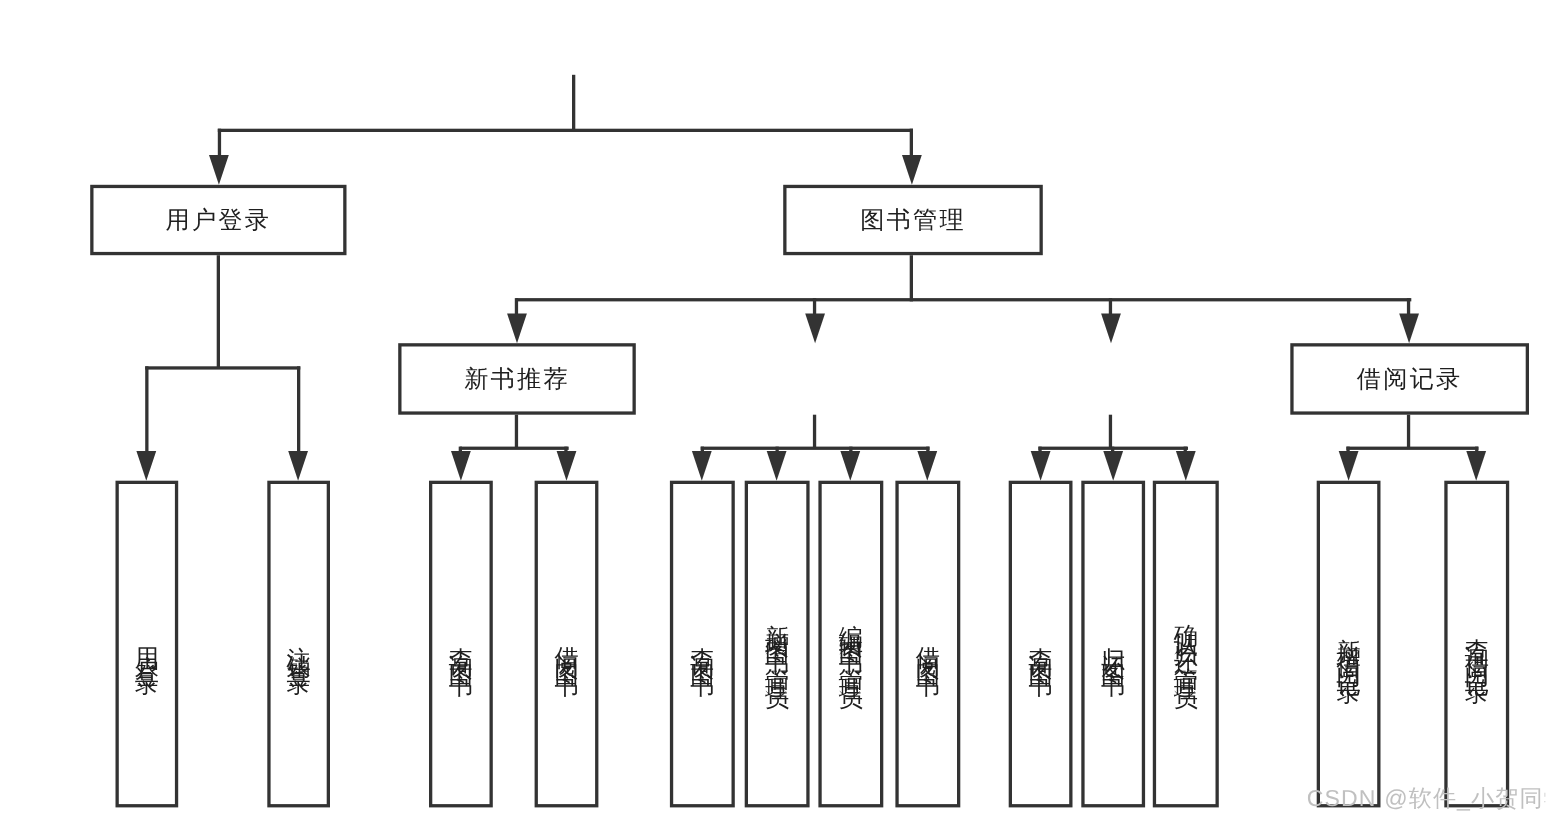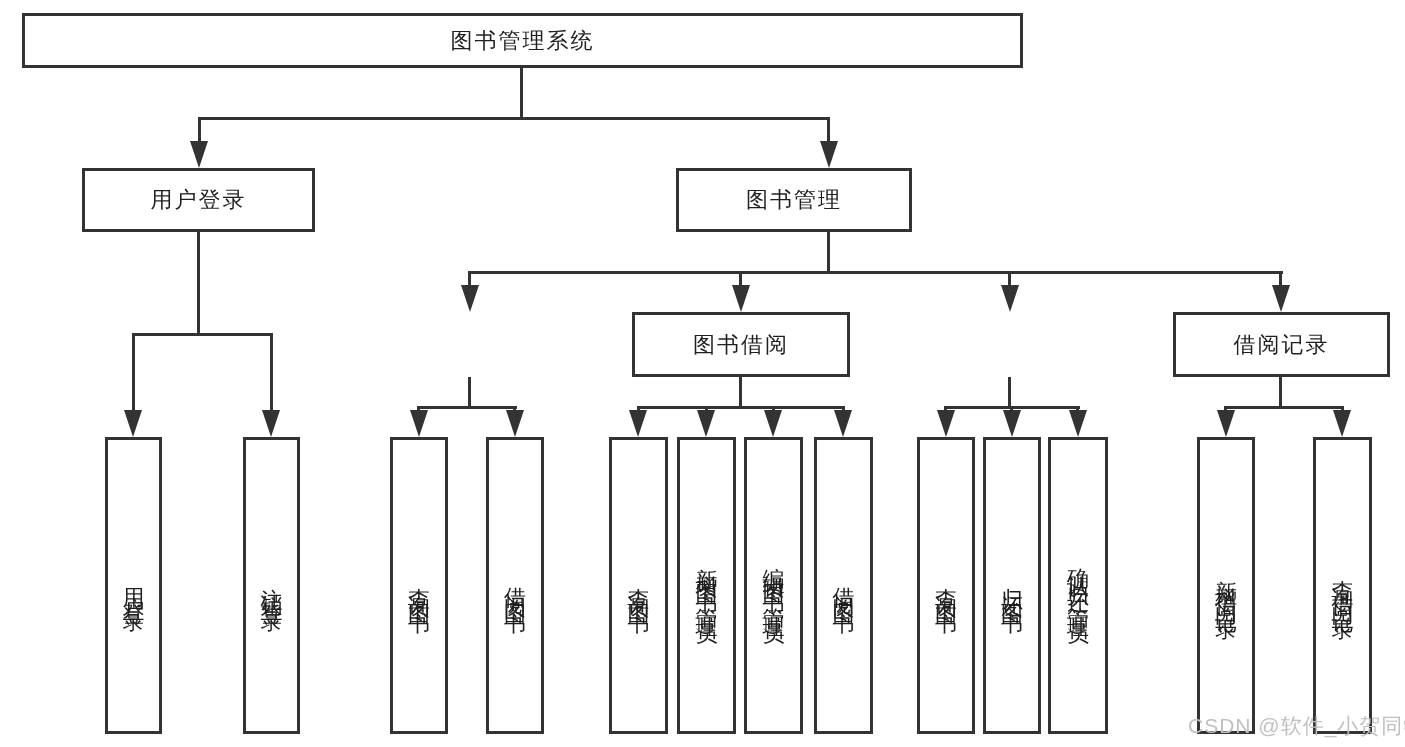--- a/index.html
+++ b/index.html
@@ -54,35 +54,32 @@
     color:var(--wm);
     letter-spacing:1px;
     white-space:nowrap;
   }
 </style>
 </head>
 <body>
 
 <div class="stage">
 
-  <div class="node" style="left:22px;top:13px;width:1001px;height:55px;">
-    <span>图书管理系统</span>
-  </div>
 
   <div class="vl" style="left:520px;top:68px;height:50px;"></div>
   <div class="hl" style="left:198px;top:117px;width:632px;"></div>
   <div class="vl" style="left:198px;top:117px;height:26px;"></div>
   <div class="arr" style="left:190px;top:141px;"></div>
   <div class="vl" style="left:827px;top:117px;height:26px;"></div>
   <div class="arr" style="left:820px;top:141px;"></div>
 
   <div class="node" style="left:82px;top:168px;width:233px;height:64px;">
     <span>用户登录</span>
   </div>
-  <div class="node" style="left:676px;top:168px;width:236px;height:64px;">
+  <div class="node" style="left:712px;top:168px;width:236px;height:64px;">
     <span>图书管理</span>
   </div>
 
   <div class="vl" style="left:197px;top:232px;height:103px;"></div>
   <div class="hl" style="left:132px;top:333px;width:141px;"></div>
   <div class="vl" style="left:132px;top:333px;height:79px;"></div>
   <div class="arr" style="left:124px;top:410px;"></div>
   <div class="vl" style="left:270px;top:333px;height:79px;"></div>
   <div class="arr" style="left:262px;top:410px;"></div>
 
@@ -90,22 +87,22 @@
   <div class="hl" style="left:469px;top:271px;width:814px;"></div>
   <div class="vl" style="left:468px;top:271px;height:16px;"></div>
   <div class="arr" style="left:461px;top:285px;"></div>
   <div class="vl" style="left:739px;top:271px;height:16px;"></div>
   <div class="arr" style="left:732px;top:285px;"></div>
   <div class="vl" style="left:1008px;top:271px;height:16px;"></div>
   <div class="arr" style="left:1001px;top:285px;"></div>
   <div class="vl" style="left:1279px;top:271px;height:16px;"></div>
   <div class="arr" style="left:1272px;top:285px;"></div>
 
-  <div class="node" style="left:632px;top:312px;width:218px;height:65px;">
-    <span>图书借阅</span>
+  <div class="node" style="left:362px;top:312px;width:216px;height:65px;">
+    <span>新书推荐</span>
   </div>
   <div class="node" style="left:1173px;top:312px;width:217px;height:65px;">
     <span>借阅记录</span>
   </div>
 
   <div class="vl" style="left:468px;top:377px;height:31px;"></div>
   <div class="hl" style="left:418px;top:406px;width:99px;"></div>
   <div class="vl" style="left:417px;top:406px;height:8px;"></div>
   <div class="arr" style="left:410px;top:410px;"></div>
   <div class="vl" style="left:513px;top:406px;height:8px;"></div>

